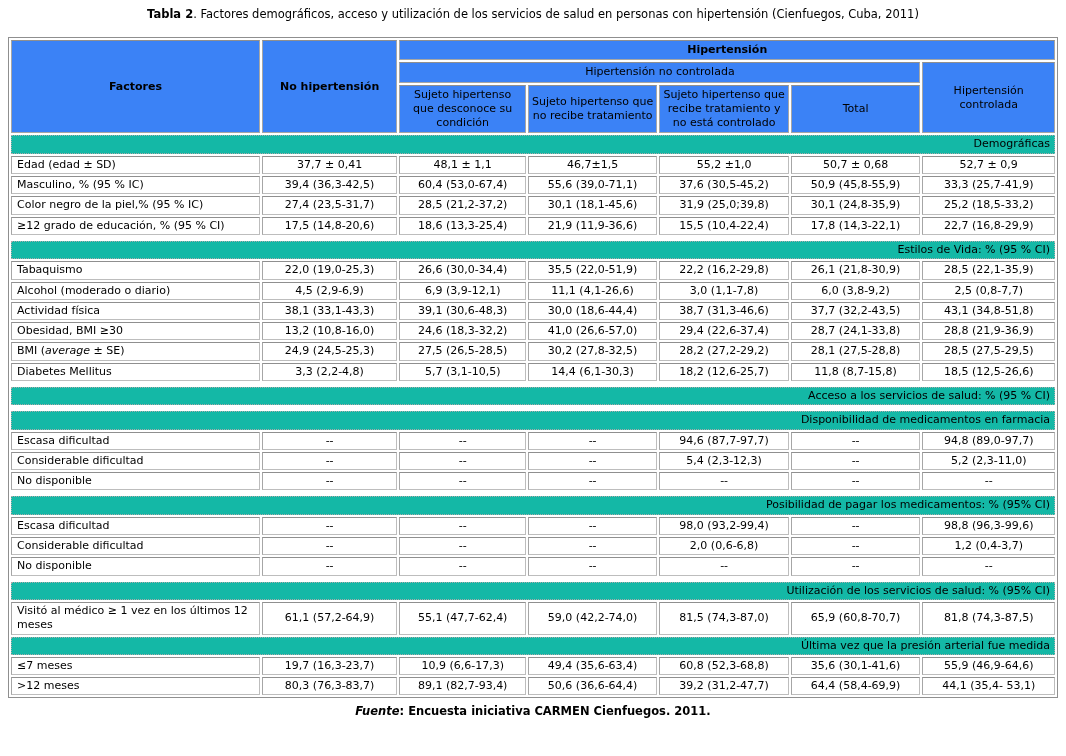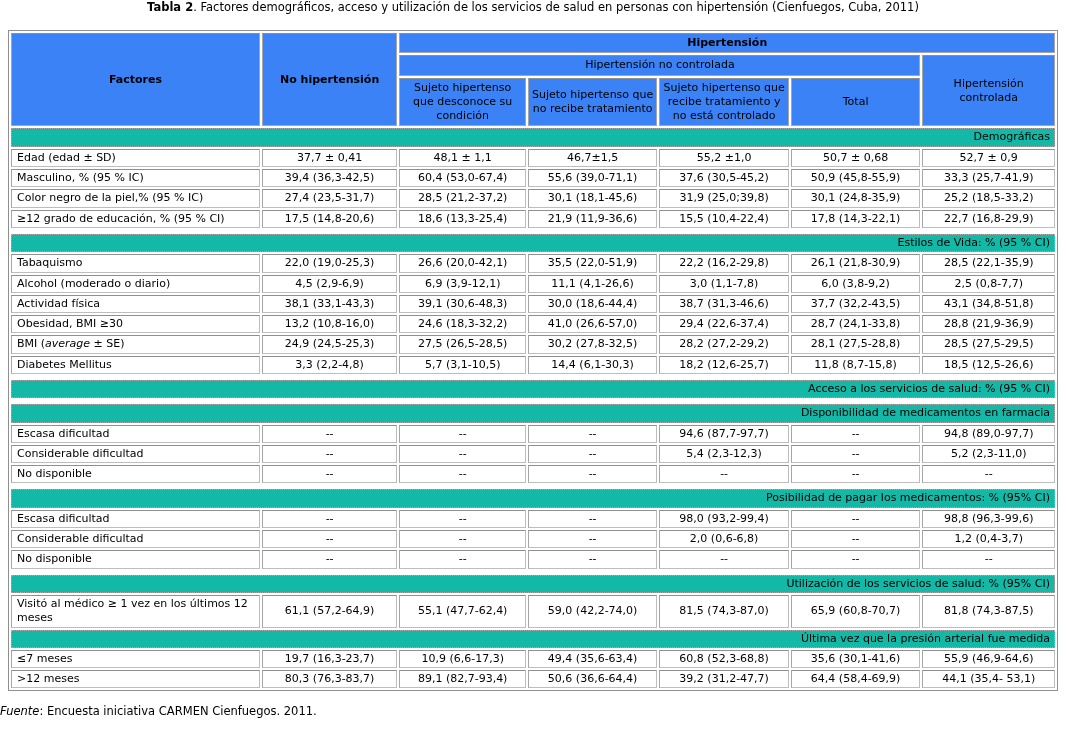--- a/index.html
+++ b/index.html
@@ -1,32 +1,32 @@
 <!DOCTYPE html>
 <html><head>
 <meta charset="utf-8">
 <style>
   html,body{margin:0;padding:0;background:#ffffff;}
   body{font-family:"DejaVu Sans","Liberation Sans",sans-serif;color:#000;}
-  .page{width:1066px;height:756px;box-sizing:border-box;overflow:hidden;}
+  .page{width:1066px;height:756px;box-sizing:border-box;padding-top:7px;overflow:hidden;}
   .title{text-align:center;font-size:11.5px;margin:0 0 15px 0;line-height:1.3;}
   .title b{font-weight:bold;}
   table.main{margin:0 auto;width:1050px;table-layout:fixed;border-collapse:separate;
              border-spacing:2px;border:1px solid #8f8f8f;font-size:11px;background:#fff;}
   th,td{box-sizing:border-box;overflow:hidden;}
   thead th{border:1px solid #a6a6a6;border-top-color:#8f8f8f;font-weight:normal;text-align:center;
            vertical-align:middle;padding:2px 3px;line-height:1.3;background:#3b82f6;}
   thead th.bold{font-weight:bold;}
   tbody td{border:1px solid #a6a6a6;border-top-color:#8f8f8f;border-right-color:#bdbdbd;
            border-bottom-color:#bdbdbd;padding:1px 4px;height:16px;vertical-align:middle;line-height:1.3;}
   td.val{text-align:center;}
   td.rowlabel{text-align:left;padding-left:5px;margin-left:16px;}
   tr.section td{background:#14b8a6;text-align:right;border:1px dotted #ababab;height:17px;}
   tr.spacer td{border:none;background:transparent;height:2px;padding:0;}
-  .source{font-size:11.5px;margin-top:13px;}
+  .source{text-align:center;font-size:11.5px;margin-top:6px;font-weight:bold;}
 </style>
 </head>
 <body>
 
 <div class="page">
 
   <div class="title"><b>Tabla 2</b><span>. Factores demográficos, acceso y utilización de los servicios de salud en personas con hipertensión (Cienfuegos, Cuba, 2011)</span></div>
 
   <table class="main">
     <colgroup>
@@ -97,21 +97,21 @@
         </tr>
         <tr class="spacer">
           <td colspan="7"></td>
         </tr>
         <tr class="section">
           <td colspan="7">Estilos de Vida: % (95 % CI)</td>
         </tr>
         <tr>
           <td class="rowlabel">Tabaquismo</td>
           <td class="val">22,0 (19,0-25,3)</td>
-          <td class="val">26,6 (20,0-42,1)</td>
+          <td class="val">26,6 (30,0-34,4)</td>
           <td class="val">35,5 (22,0-51,9)</td>
           <td class="val">22,2 (16,2-29,8)</td>
           <td class="val">26,1 (21,8-30,9)</td>
           <td class="val">28,5 (22,1-35,9)</td>
         </tr>
         <tr>
           <td class="rowlabel">Alcohol (moderado o diario)</td>
           <td class="val">4,5 (2,9-6,9)</td>
           <td class="val">6,9 (3,9-12,1)</td>
           <td class="val">11,1 (4,1-26,6)</td>

